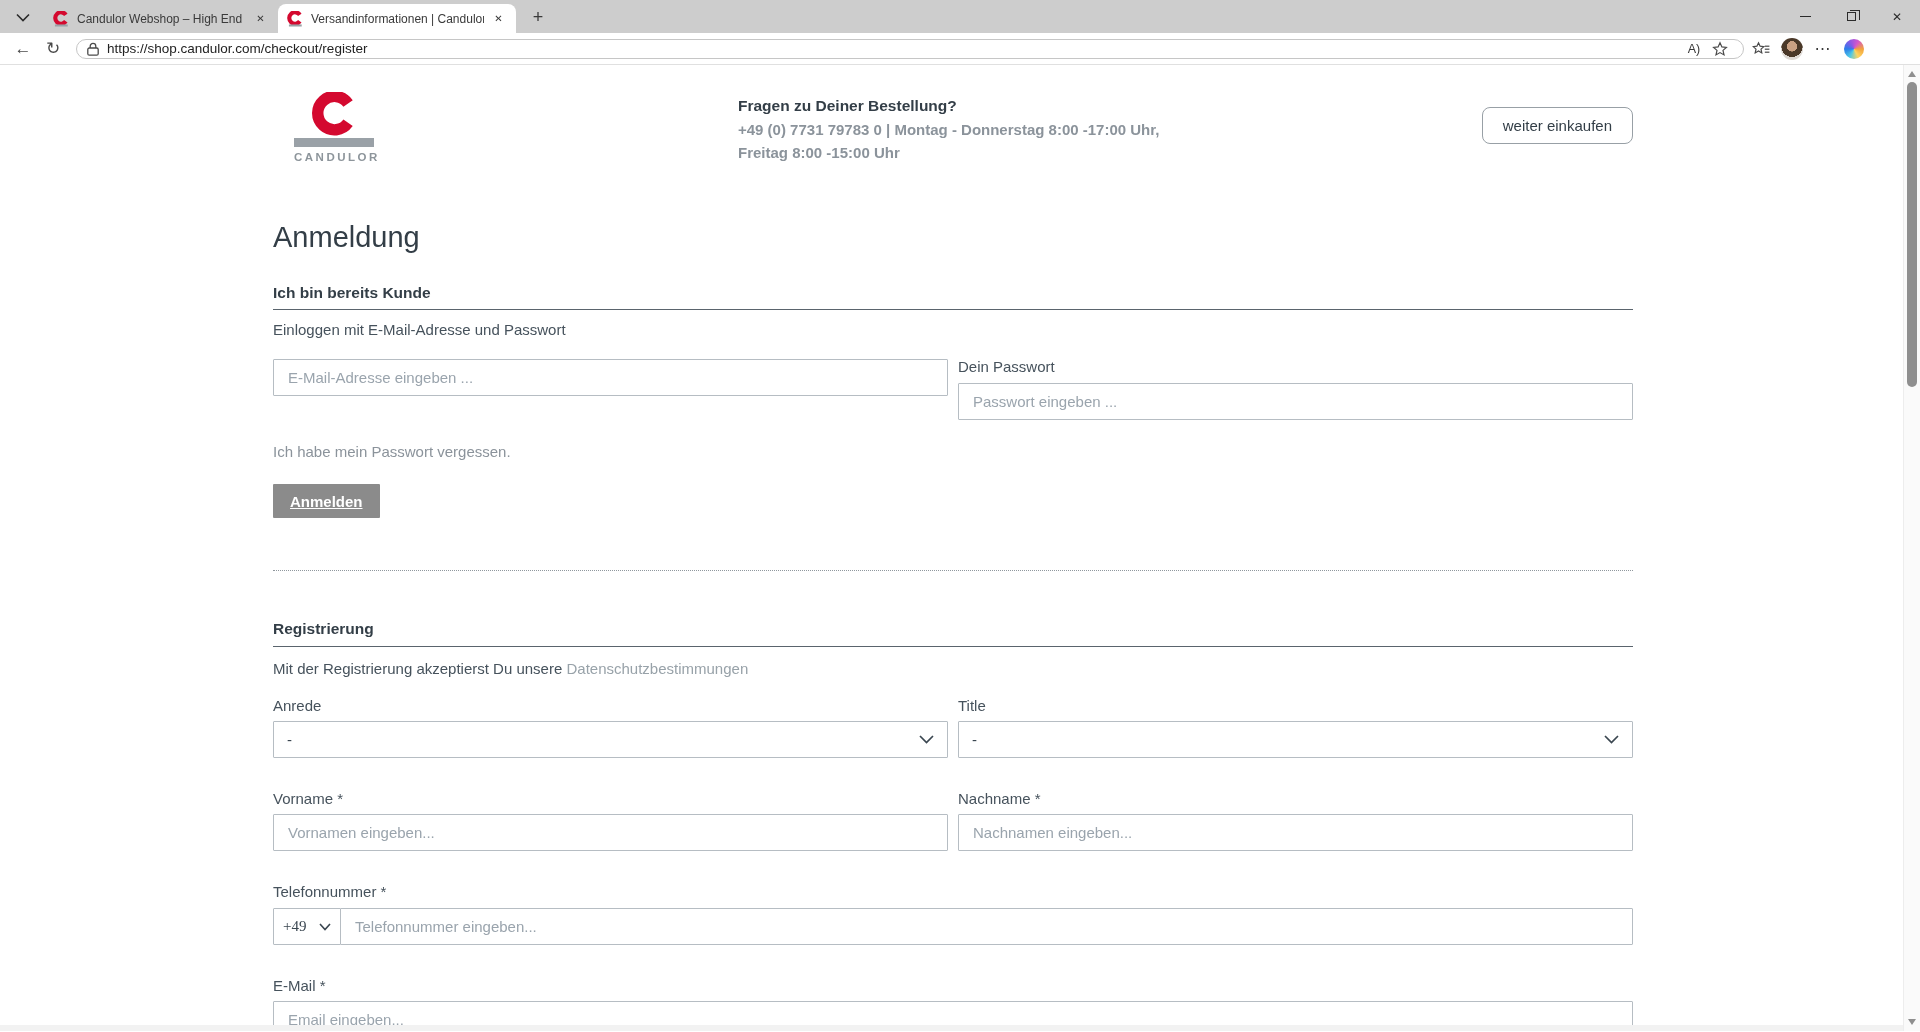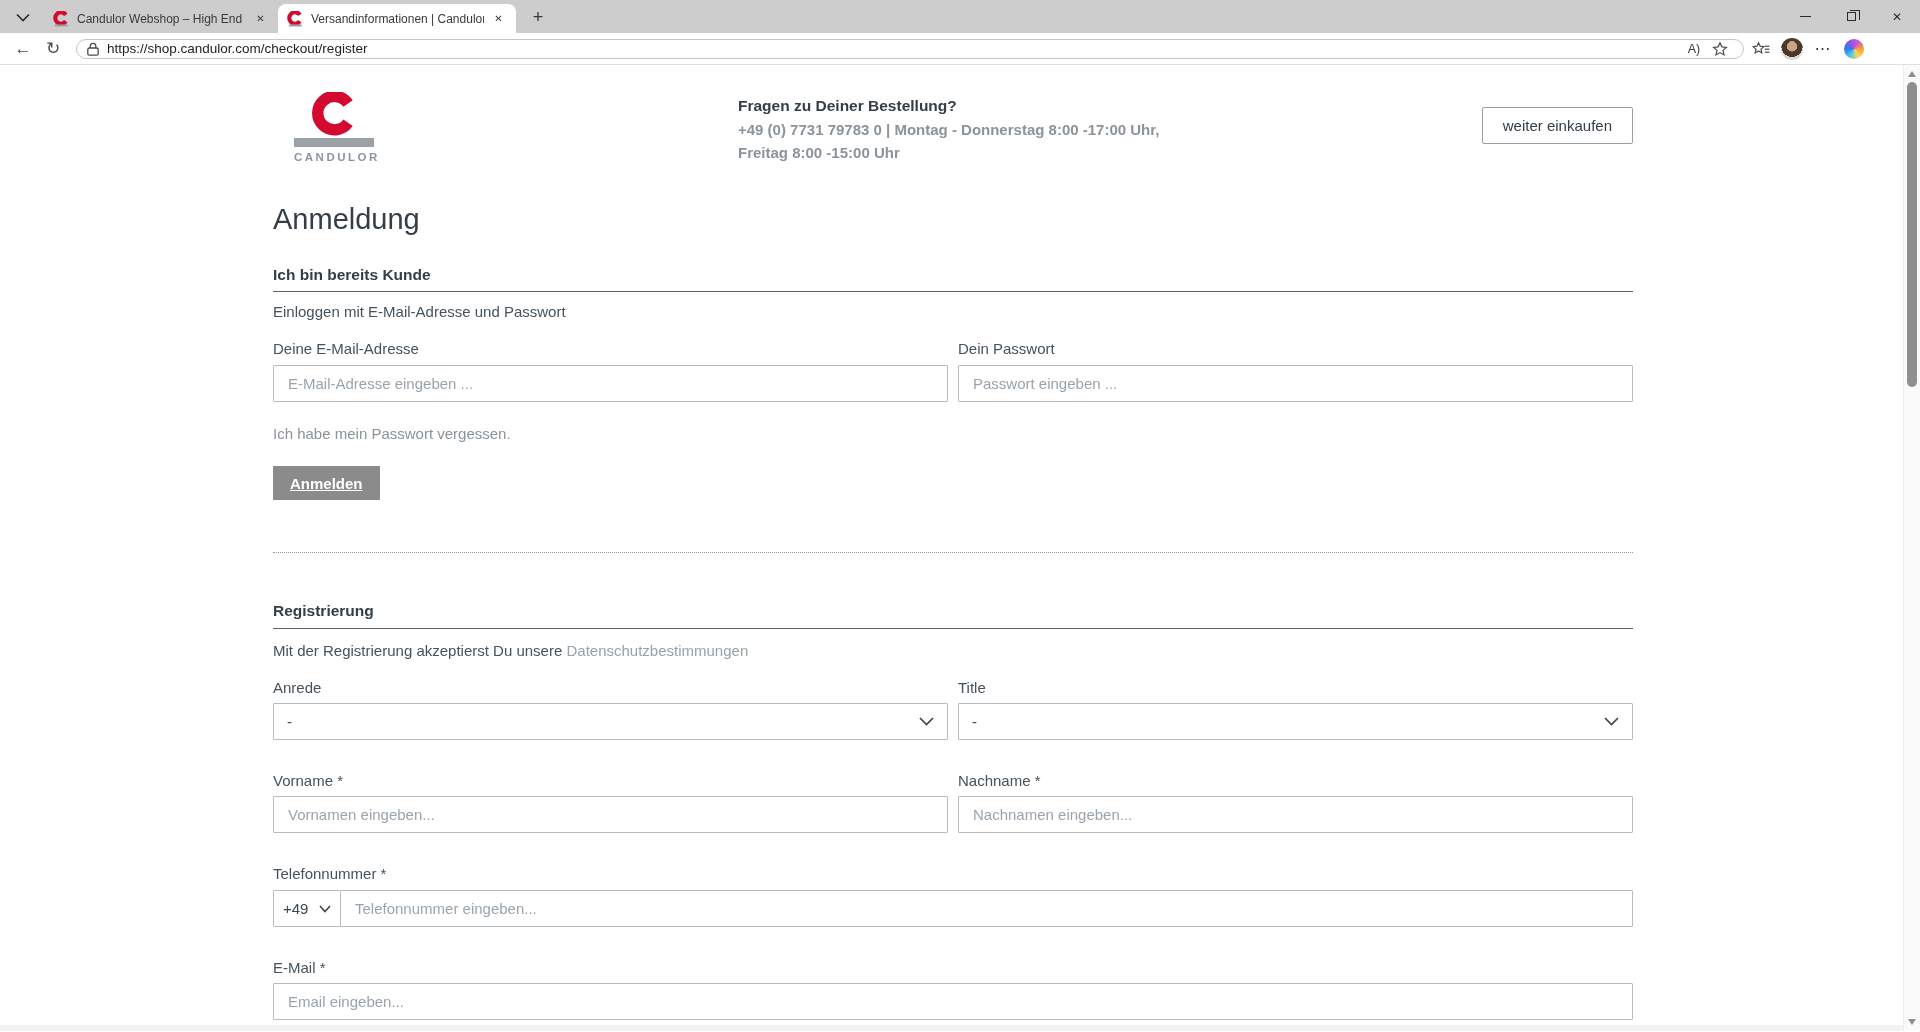--- a/index.html
+++ b/index.html
@@ -67,25 +67,25 @@
   .site-header { position:relative; height:95px; padding-top:0; margin-top:27px; }
   .logo { position:absolute; left:21px; top:0; width:80px; text-align:center; }
   .logo-c { display:block; margin:0 auto; }
   .logo-bar { width:80px; height:9px; background:#9aa1a7; margin-top:2px; }
   .logo-word { display:block; font-size:11.5px; font-weight:bold; letter-spacing:2.5px;
     color:#8d959b; margin-top:4px; }
   .hdr-q { position:absolute; left:465px; top:5px; }
   .hdr-title { font-size:15.5px; font-weight:bold; color:#333e47; }
   .hdr-line { font-size:15px; font-weight:bold; color:#8b939b; margin-top:6px; }
   .btn-outline { position:absolute; right:0; top:15px; height:37px; padding:0 20px;
-    background:#fff; border:1px solid #98a0a6; border-radius:2px; font-size:15px; color:#333e47;
+    background:#fff; border:1px solid #98a0a6; border-radius:8px; font-size:15px; color:#333e47;
     cursor:pointer; font-family:"Liberation Sans", sans-serif; }
 
   
-  .page-title { margin-top:18px; font-size:29px; font-weight:300; color:#333e47; line-height:1; }
+  .page-title { margin-top:36px; font-size:29px; font-weight:300; color:#333e47; line-height:1; }
   .section-title { margin-top:33px; font-size:15.5px; font-weight:bold; color:#333e47; line-height:15px; }
   hr.rule { margin-top:9px; border:none; border-top:1px solid #5a646d; }
   .subtitle { margin-top:12px; font-size:15px; color:#46525c; line-height:15px; }
   .form-row { display:flex; gap:10px; margin-top:22px; }
   .col { flex:1; }
   .field-label { display:block; font-size:15px; color:#46525c; line-height:15px; margin-bottom:9px; }
   .tinput { width:100%; height:37px; border:1px solid #b6bdc3; border-radius:1px; padding:0 14px;
     font-size:15px; color:#3a4650; font-family:"Liberation Sans", sans-serif; background:#fff; }
   .tinput::placeholder { color:#9aa4ad; opacity:1; }
   .forgot { margin-top:24px; font-size:15px; color:#8b939b; line-height:15px; cursor:pointer;
@@ -95,21 +95,21 @@
     font-family:"Liberation Sans", sans-serif;text-decoration:underline; }
   hr.dotted { margin-top:52px; border:none; border-top:1px dotted #8f979d; }
   .privacy { margin-top:14px; font-size:15px; color:#46525c; line-height:15px; }
   .privacy .plink { color:#98a2a9; cursor:pointer; }
   .select { height:37px; border:1px solid #b6bdc3; border-radius:1px; background:#fff;
     display:flex; align-items:center; justify-content:space-between; padding:0 13px;
     font-size:15px; color:#3a4650; cursor:pointer; }
   .row-name { margin-top:33px; }
   .group { margin-top:33px; }
   .phone-row { display:flex; }
-  .prefix-select { width:68px; flex:0 0 auto; padding:12px 9px; }
+  .prefix-select { width:68px; flex:0 0 auto; padding:12px 9px;font-family:Liberation Serif, serif; }
   .prefix-select .chev { margin-left:6px; }
   .phone-row .tinput { flex:1; margin-left:-1px; }
 </style>
 </head>
 <body>
 
 <div>
 
   <div class="tabstrip">
     <button class="tab-search">
@@ -207,21 +207,20 @@
 
       <h1 class="page-title">Anmeldung</h1>
 
       
       <div class="section-title">Ich bin bereits Kunde</div>
       <hr class="rule">
       <div class="subtitle">Einloggen mit E-Mail-Adresse und Passwort</div>
 
       <div class="form-row">
         <div class="col">
-          <label class="field-label">Deine E-Mail-Adresse</label>
           <input class="tinput" type="text" placeholder="E-Mail-Adresse eingeben ..." style="">
         </div>
         <div class="col">
           <label class="field-label">Dein Passwort</label>
           <input class="tinput" type="text" placeholder="Passwort eingeben ..." style="">
         </div>
       </div>
 
       <span class="forgot">Ich habe mein Passwort vergessen.</span><br>
       <button class="btn-primary">Anmelden</button>

